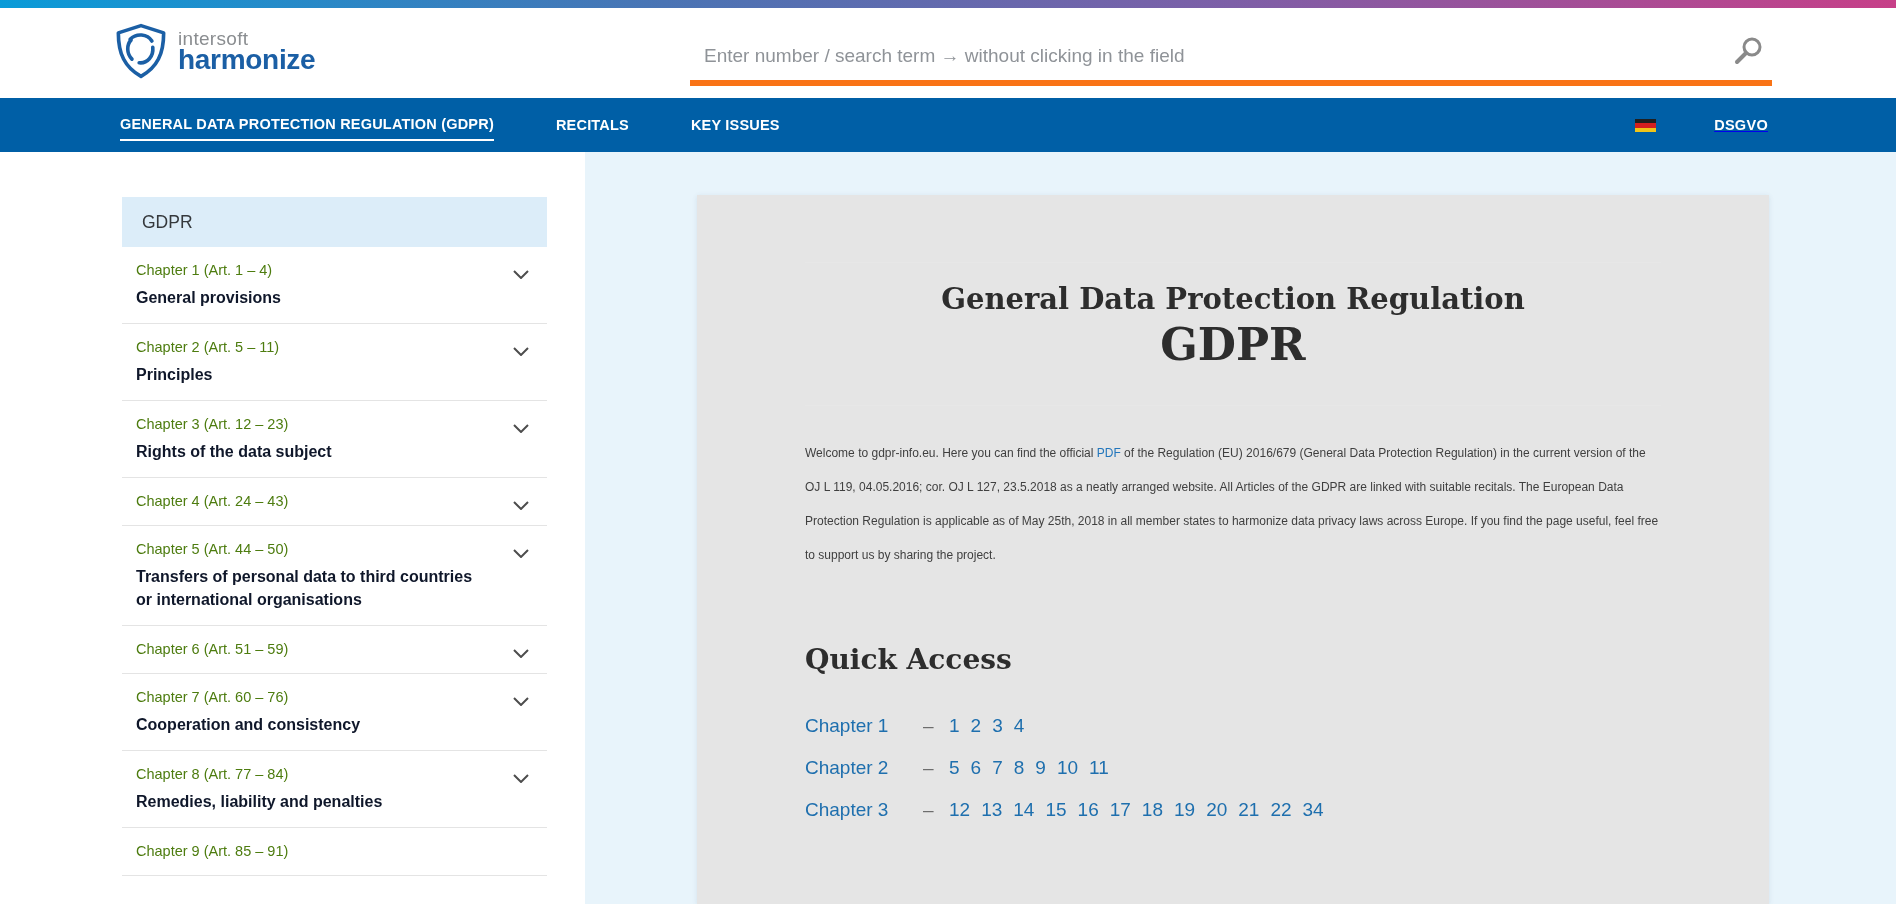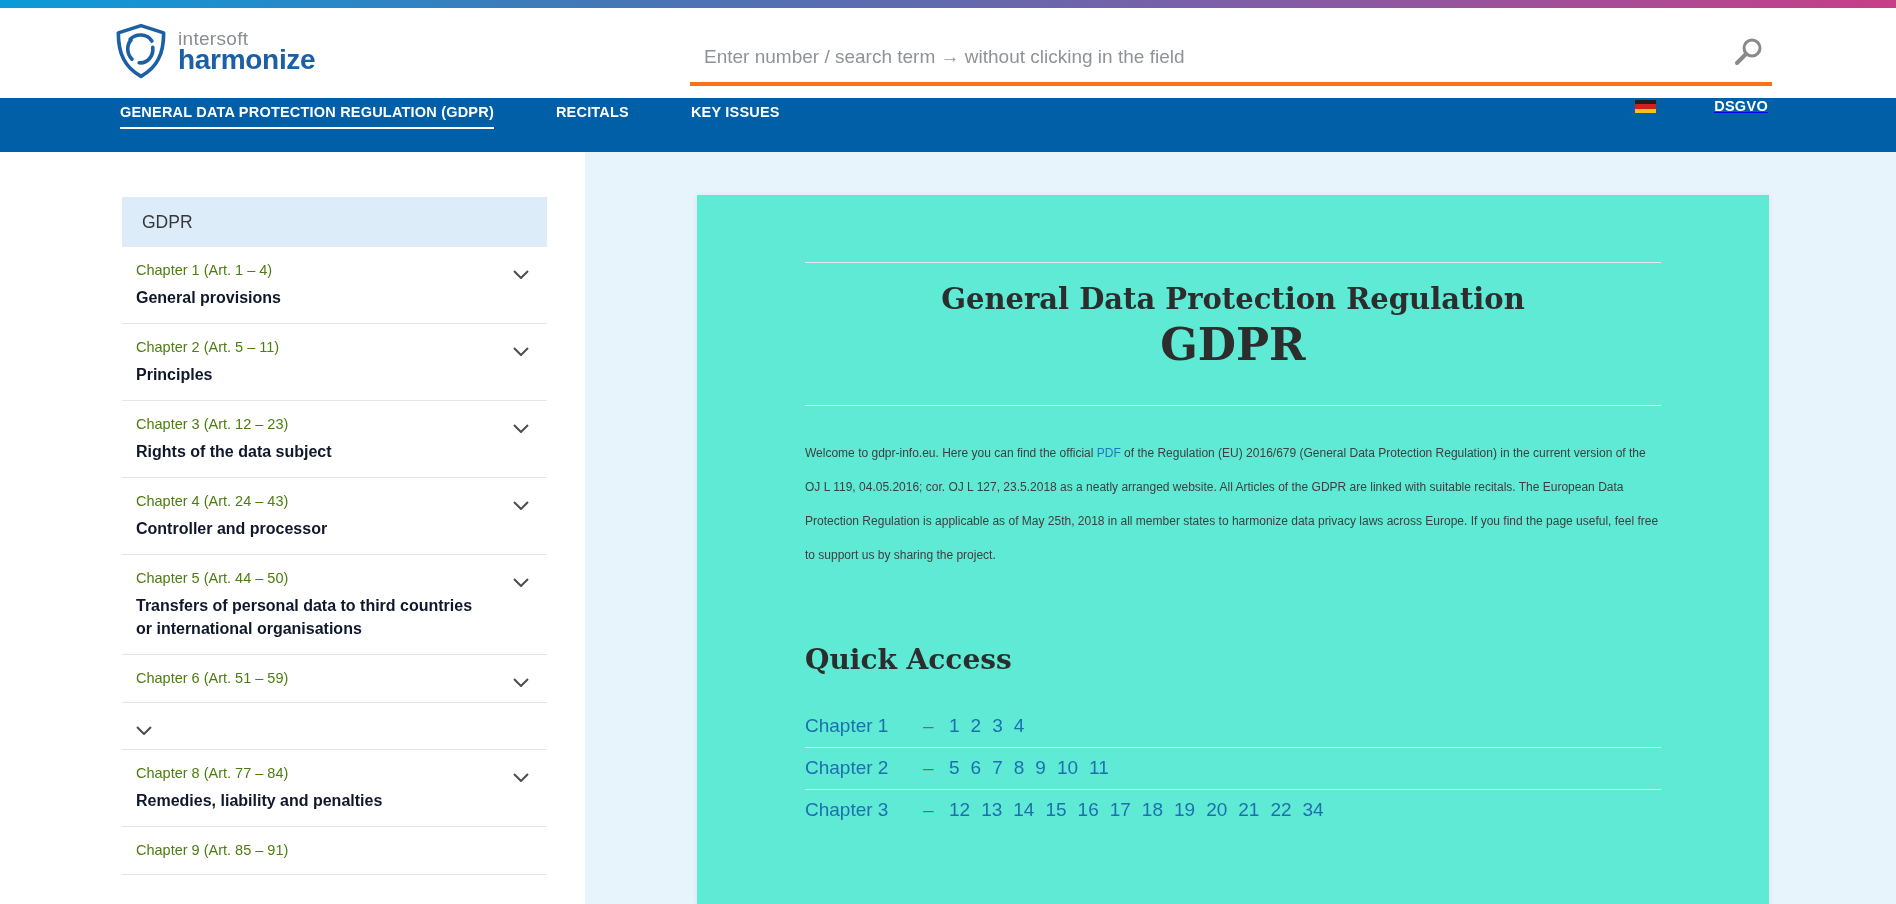--- a/index.html
+++ b/index.html
@@ -12,29 +12,29 @@
 
   
   .site-header { position: absolute; left: 0; top: 8px; width: 1896px; height: 90px; background: #fff; }
   .logo { position: absolute; left: 112px; top: 14px; display: flex; align-items: center; cursor: pointer; }
   .logo svg { width: 58px; height: 58px; }
   .logo-text { margin-left: 8px; line-height: 1; }
   .logo-line1 { display: block; font-size: 19px; color: #8a8d90; letter-spacing: .3px; }
   .logo-line2 { display: block; font-size: 28px; font-weight: bold; color: #1b5fa5; margin-top: -2px; letter-spacing: -0.3px; }
 
   .search-wrap { position: absolute; left: 690px; top: 24px; width: 1082px; height: 54px;
-    border-bottom: 4px solid #f97316; display: flex; align-items: center; }
+    border-bottom: 6px solid #f97316; display: flex; align-items: center; }
   .search-input { flex: 1; border: none; outline: none; font-size: 19px; color: #55595e;
     font-family: "Liberation Sans", sans-serif; background: transparent; padding-left: 14px; }
   .search-input::placeholder { color: #8f9398; opacity: 1; }
   .search-btn { border: none; background: transparent; cursor: pointer; padding: 0 6px 8px 0; }
 
   
   .main-nav { position: absolute; left: 0; top: 98px; width: 1896px; height: 54px; background: #005fa6;
-    display: flex; align-items: flex-start; padding: 0 128px 0 120px; }
+    display: flex; align-items: center; padding: 0 128px 0 120px; }
   .nav-item { color: #ffffff; text-decoration: none; font-size: 14.5px; font-weight: bold;
     letter-spacing: .2px; margin-right: 62px; padding: 6px 0 7px; white-space: nowrap; }
   .nav-item.active { border-bottom: 2px solid #ffffff; }
   .nav-lang { margin-left: auto; display: flex; align-items: center; cursor: pointer; gap: 45px; }
   .flag { width: 21px; height: 13px; display: inline-block;
     background: linear-gradient(180deg, #1f1f1f 0 33.4%, #d41f1f 33.4% 66.7%, #f0c419 66.7% 100%); }
   .lang-label { color: #ffffff; font-size: 14.5px; font-weight: bold; margin-left: 13px; letter-spacing: .3px; }
 
   
   .main-bg { position: absolute; left: 585px; top: 152px; width: 1311px; height: 752px; background: #e8f4fb; }
@@ -45,21 +45,21 @@
     display: flex; align-items: center; padding-left: 20px; cursor: pointer; }
   .chapter-item { padding: 13px 2px 14px 14px; border-bottom: 1px solid #e4e4e4;
     display: flex; align-items: flex-start; cursor: pointer; }
   .chapter-text { flex: 1; }
   .chapter-label { display: block; font-size: 14.5px; color: #4d7c0f; line-height: 20px; }
   .chapter-name { display: block; font-size: 16px; font-weight: bold; color: #0f172a;
     line-height: 23px; margin-top: 6px; padding-right: 40px; }
   .chevron { margin-top: 10px; margin-right: 16px; flex: 0 0 auto; }
 
   
-  .card { position: absolute; left: 697px; top: 195px; width: 1072px; height: 709px; background: #5eead4;
+  .card { position: absolute; left: 697px; top: 195px; width: 1072px; height: 709px; background: #e5e5e5;
     box-shadow: 0 1px 5px rgba(60,90,120,.12); padding: 67px 108px 0; overflow: hidden; }
   .rule { border: none; border-top: 1px solid #e7e7e7; height: 0; }
   .page-title { text-align: center; font-family: "DejaVu Serif", serif; font-weight: 600;
     color: #2d2d2d; font-size: 29px; line-height: 36px; margin-top: 18px; }
   .page-title-big { text-align: center; font-family: "DejaVu Serif", serif; font-weight: bold;
     color: #2d2d2d; font-size: 44px; line-height: 52px; margin-top: 2px; }
   .rule2 { margin-top: 34px; }
   .intro { margin-top: 30px; font-size: 12px; line-height: 34px; color: #3f3f3f; }
   .intro a { color: #2276bc; text-decoration: none; }
   .qa-heading { font-family: "DejaVu Serif", serif; font-weight: 600; color: #2d2d2d;
@@ -142,21 +142,20 @@
       <span class="chapter-label">Chapter 3 (Art. 12 – 23)</span>
       <span class="chapter-name">Rights of the data subject</span>
     </span>
     <svg class="chevron" width="16" height="9" viewBox="0 0 16 9">
         <polyline points="1,1 8,8 15,1" fill="none" stroke="#4d4d4d" stroke-width="2"></polyline>
       </svg>
   </div>
   <div class="chapter-item">
     <span class="chapter-text">
       <span class="chapter-label">Chapter 4 (Art. 24 – 43)</span>
-      <span class="chapter-name">Controller and processor</span>
     </span>
     <svg class="chevron" width="16" height="9" viewBox="0 0 16 9">
         <polyline points="1,1 8,8 15,1" fill="none" stroke="#4d4d4d" stroke-width="2"></polyline>
       </svg>
   </div>
   <div class="chapter-item">
     <span class="chapter-text">
       <span class="chapter-label">Chapter 5 (Art. 44 – 50)</span>
       <span class="chapter-name">Transfers of personal data to third countries or international organisations</span>
     </span>
@@ -166,20 +165,24 @@
   </div>
   <div class="chapter-item">
     <span class="chapter-text">
       <span class="chapter-label">Chapter 6 (Art. 51 – 59)</span>
     </span>
     <svg class="chevron" width="16" height="9" viewBox="0 0 16 9">
         <polyline points="1,1 8,8 15,1" fill="none" stroke="#4d4d4d" stroke-width="2"></polyline>
       </svg>
   </div>
   <div class="chapter-item">
+    <span class="chapter-text">
+      <span class="chapter-label">Chapter 7 (Art. 60 – 76)</span>
+      <span class="chapter-name">Cooperation and consistency</span>
+    </span>
     <svg class="chevron" width="16" height="9" viewBox="0 0 16 9">
         <polyline points="1,1 8,8 15,1" fill="none" stroke="#4d4d4d" stroke-width="2"></polyline>
       </svg>
   </div>
   <div class="chapter-item">
     <span class="chapter-text">
       <span class="chapter-label">Chapter 8 (Art. 77 – 84)</span>
       <span class="chapter-name">Remedies, liability and penalties</span>
     </span>
     <svg class="chevron" width="16" height="9" viewBox="0 0 16 9">

